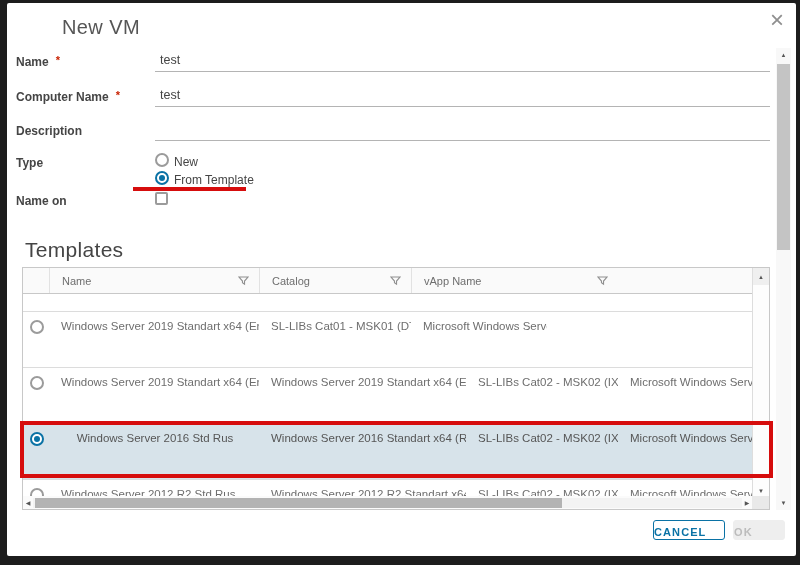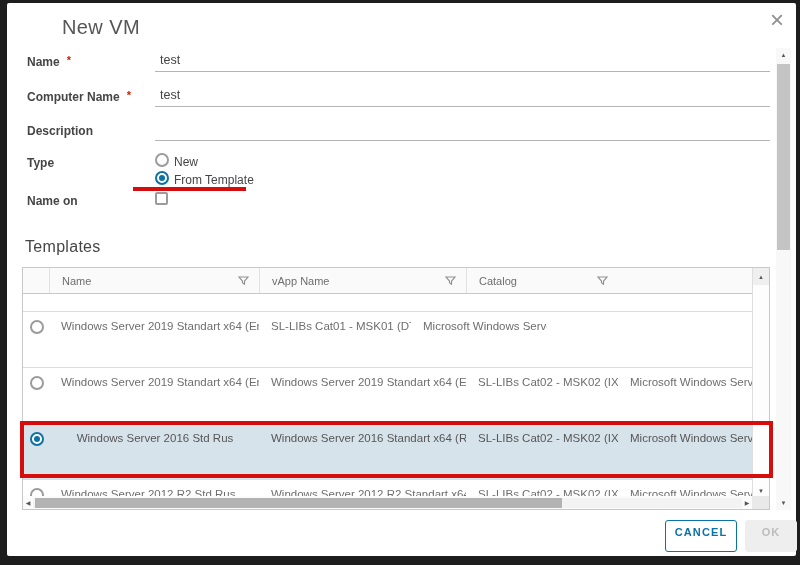--- a/index.html
+++ b/index.html
@@ -17,21 +17,21 @@
     position:absolute; left:62px; top:16px;
     font-size:20px; font-weight:400; color:#565656; letter-spacing:.4px;
   }
   .close {
     position:absolute; left:765px; top:8px; width:24px; height:24px;
     font-size:24px; font-weight:300; color:#8f8f8f; text-align:center; line-height:24px;
     cursor:pointer;
   }
   
   .flabel {
-    position:absolute; left:27px; font-size:12px; font-weight:700; color:#454545;
+    position:absolute; left:16px; font-size:12px; font-weight:700; color:#454545;
   }
   .req { color:#c92100; font-size:11px; margin-left:7px; position:relative; top:-2px; }
   .finput {
     position:absolute; left:155px; width:615px; height:19px;
     border-bottom:1px solid #b4b4b4; font-size:12.5px; color:#454545;
     padding-left:5px;
   }
   .radio {
     position:absolute; left:155px; width:14px; height:14px; border-radius:50%;
     border:2px solid #9b9b9b; background:#fff;
@@ -46,21 +46,21 @@
     position:absolute; left:155px; width:13px; height:13px;
     border:2px solid #9b9b9b; border-radius:2px; background:#fff;
   }
   .annotation-underline {
     position:absolute; left:133px; top:187px; width:113px; height:4px;
     background:#d60d0d;
   }
   
   .tpl-heading {
     position:absolute; left:25px; top:238px;
-    font-size:16px; font-weight:400; color:#454545; letter-spacing:.3px;
+    font-size:21px; font-weight:400; color:#454545; letter-spacing:.3px;
   }
   .table {
     position:absolute; left:22px; top:267px; width:748px; height:243px;
     border:1px solid #c8c8c8; background:#fff;
   }
   .thead {
     position:absolute; left:0; top:0; right:17px; height:26px;
     background:#fafafa; border-bottom:1px solid #c8c8c8;
     display:flex; align-items:center;
   }
@@ -140,23 +140,23 @@
     display:flex; align-items:center; justify-content:center; cursor:pointer;
   }
   .ds-up { top:0; }
   .ds-down { bottom:0; }
   .ds-thumb {
     position:absolute; left:1px; top:16px; width:13px; height:186px; background:#c4c4c4;
     cursor:pointer;
   }
   
   .btn {
-    position:absolute; top:520px; height:32px; border-radius:3px;
-    font-size:11px; font-weight:700; letter-spacing:1.1px; text-align:center;
-    line-height:22px; cursor:pointer;margin-left:12px;
+    position:absolute; top:520px; height:20px; border-radius:3px;
+    font-size:11px; font-weight:700; letter-spacing:1.1px; text-align:left;
+    line-height:22px; cursor:pointer;
   }
   .btn-cancel {
     left:653px; width:72px; background:#fff; border:1px solid #0a72a5; color:#0a72a5;
   }
   .btn-ok {
     left:733px; width:52px; background:#eeeeee; border:1px solid #eeeeee; color:#bcbcbc;
   }
   .filter-icon { flex:none; }
 </style>
 </head>
@@ -191,32 +191,32 @@
 
   <div class="table">
     <div class="thead">
       <div class="th c0"></div>
       <div class="th c1">
         <span>Name</span>
         <svg class="filter-icon" width="11" height="11" viewBox="0 0 16 16">
             <path d="M1.5 3h13l-5 5.8v4.7l-3-2.2V8.8z" fill="none" stroke="#8f8f8f" stroke-width="1.6"></path>
           </svg>
       </div>
+      <div class="th c3">
+        <span>Catalog</span>
+        <svg class="filter-icon" width="11" height="11" viewBox="0 0 16 16">
+            <path d="M1.5 3h13l-5 5.8v4.7l-3-2.2V8.8z" fill="none" stroke="#8f8f8f" stroke-width="1.6"></path>
+          </svg>
+      </div>
       <div class="th c2">
         <span>vApp Name</span>
         <svg class="filter-icon" width="11" height="11" viewBox="0 0 16 16">
             <path d="M1.5 3h13l-5 5.8v4.7l-3-2.2V8.8z" fill="none" stroke="#8f8f8f" stroke-width="1.6"></path>
           </svg>
       </div>
-      <div class="th c3">
-        <span>Catalog</span>
-        <svg class="filter-icon" width="11" height="11" viewBox="0 0 16 16">
-            <path d="M1.5 3h13l-5 5.8v4.7l-3-2.2V8.8z" fill="none" stroke="#8f8f8f" stroke-width="1.6"></path>
-          </svg>
-      </div>
     </div>
 
     <div class="tbody">
       <div class="partial-row"></div>
 
       <div class="trow">
         <div class="td c0 rcell">
             <span class="row-radio"></span>
           </div>
         <div class="td c1">Windows Server 2019 Standart x64 (English)</div>

